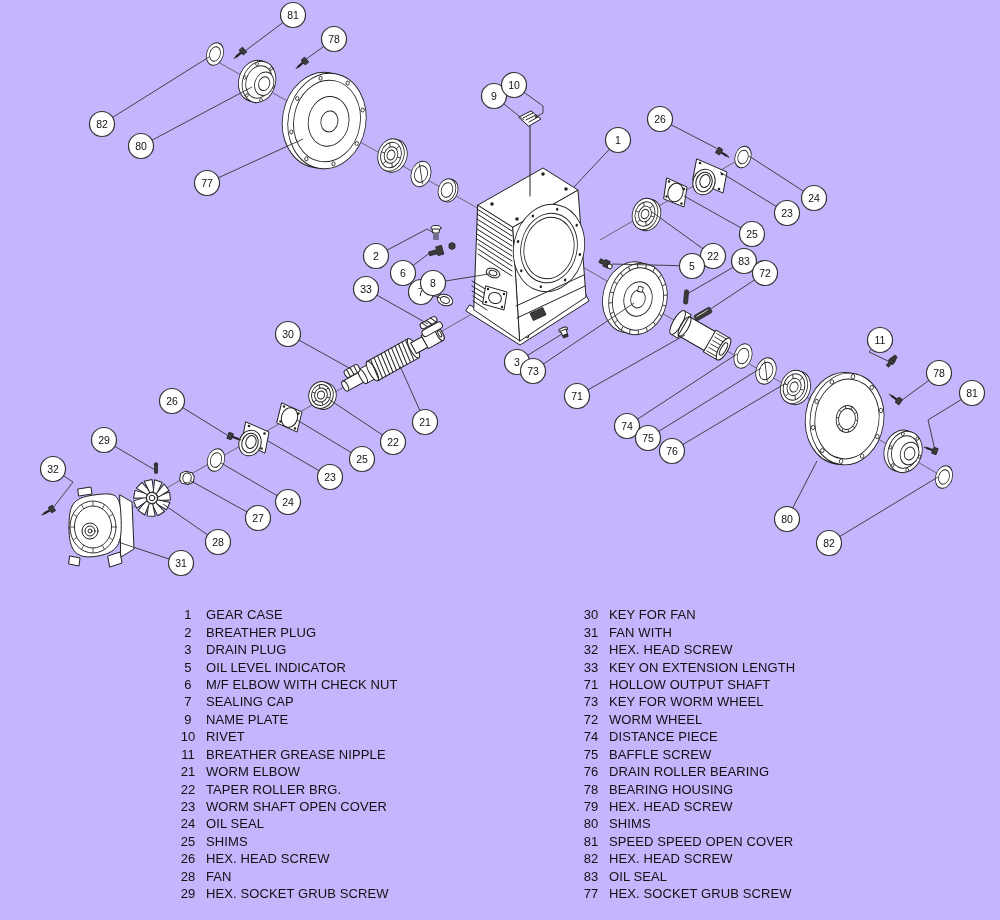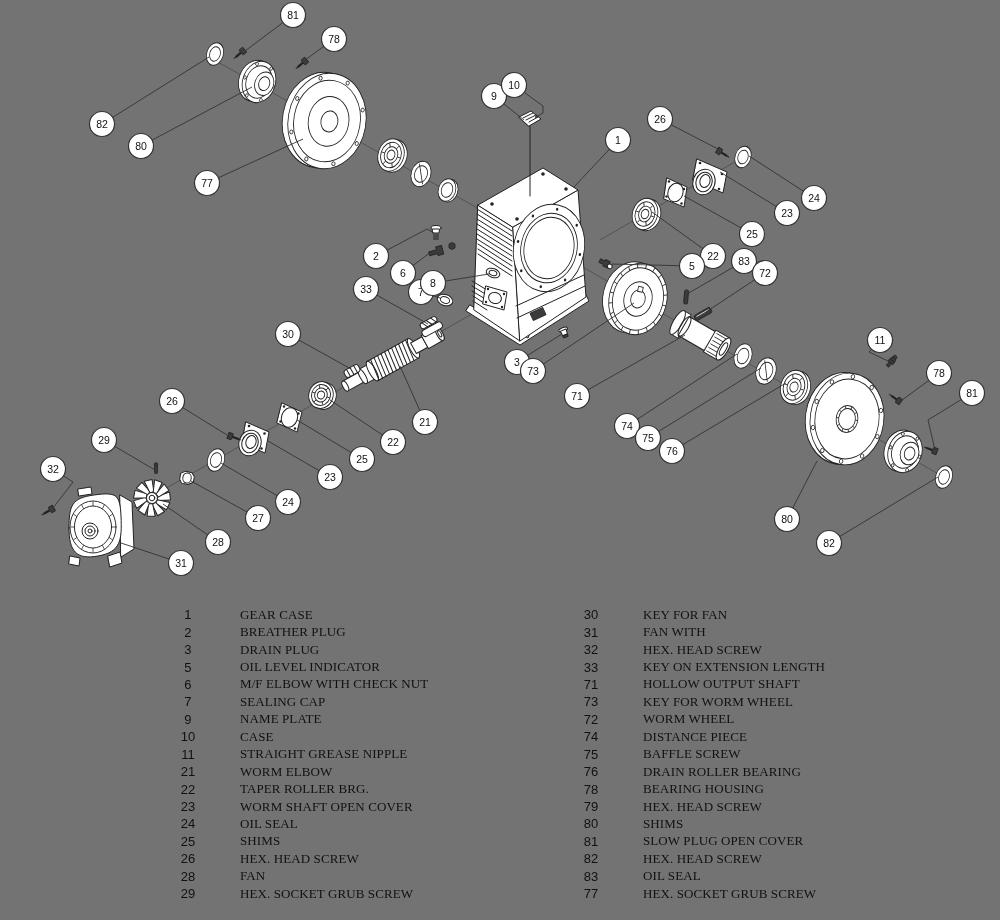--- a/index.html
+++ b/index.html
@@ -1,32 +1,32 @@
 <!DOCTYPE html>
 <html><head>
 <meta charset="utf-8">
 <style>
   html,body{margin:0;padding:0;background:#fff;}
-  #page{position:relative;width:1000px;height:920px;background:#737373;overflow:hidden;
+  #page{position:relative;width:1000px;height:920px;background:#c4b5fd;overflow:hidden;
         font-family:"Liberation Sans",sans-serif;color:#111;}
   #diagram{position:absolute;left:0;top:0;}
   .ln{fill:none;stroke:#222;stroke-width:1;stroke-linecap:round;stroke-linejoin:round;}
   .wh{fill:#fff;stroke:#222;stroke-width:1;stroke-linecap:round;stroke-linejoin:round;}
   .dk{fill:#3b3b3b;stroke:#222;stroke-width:0.8;stroke-linejoin:round;}
   .ax{stroke:#4a4a4a;stroke-width:0.75;fill:none;}
   .leader{stroke:#333;stroke-width:0.9;fill:none;}
   .balloon{fill:#fff;stroke:#333;stroke-width:1.2;}
   .balloon-num{font-family:"Liberation Sans",sans-serif;font-size:10.5px;fill:#111;text-anchor:middle;}
   .dot{fill:#222;stroke:none;}
   .hole{fill:#fff;stroke:#222;stroke-width:0.9;}
   .col{position:absolute;top:606px;font-size:13px;letter-spacing:0.1px;}
   .col.left{left:170px;} .col.right{left:573px;}
   .prow{height:17.45px;display:flex;align-items:center;}
   .pno{width:36px;text-align:center;flex:none;}
-  .pnm{margin-left:34px;white-space:nowrap;font-family:Liberation Serif, serif;}
+  .pnm{white-space:nowrap;}
 </style>
 </head>
 <body>
 
 <div id="page">
 
 <svg id="diagram" width="1000" height="600" viewBox="0 0 1000 600">
 
   <defs>
     <g id="scr">
@@ -703,26 +703,26 @@
       <span class="pnm">SEALING CAP</span>
     </div>
 
     <div class="prow">
       <span class="pno">9</span>
       <span class="pnm">NAME PLATE</span>
     </div>
 
     <div class="prow">
       <span class="pno">10</span>
-      <span class="pnm">CASE</span>
+      <span class="pnm">RIVET</span>
     </div>
 
     <div class="prow">
       <span class="pno">11</span>
-      <span class="pnm">STRAIGHT GREASE NIPPLE</span>
+      <span class="pnm">BREATHER GREASE NIPPLE</span>
     </div>
 
     <div class="prow">
       <span class="pno">21</span>
       <span class="pnm">WORM ELBOW</span>
     </div>
 
     <div class="prow">
       <span class="pno">22</span>
       <span class="pnm">TAPER ROLLER BRG.</span>
@@ -820,21 +820,21 @@
       <span class="pnm">HEX. HEAD SCREW</span>
     </div>
 
     <div class="prow">
       <span class="pno">80</span>
       <span class="pnm">SHIMS</span>
     </div>
 
     <div class="prow">
       <span class="pno">81</span>
-      <span class="pnm">SLOW PLUG OPEN COVER</span>
+      <span class="pnm">SPEED SPEED OPEN COVER</span>
     </div>
 
     <div class="prow">
       <span class="pno">82</span>
       <span class="pnm">HEX. HEAD SCREW</span>
     </div>
 
     <div class="prow">
       <span class="pno">83</span>
       <span class="pnm">OIL SEAL</span>

